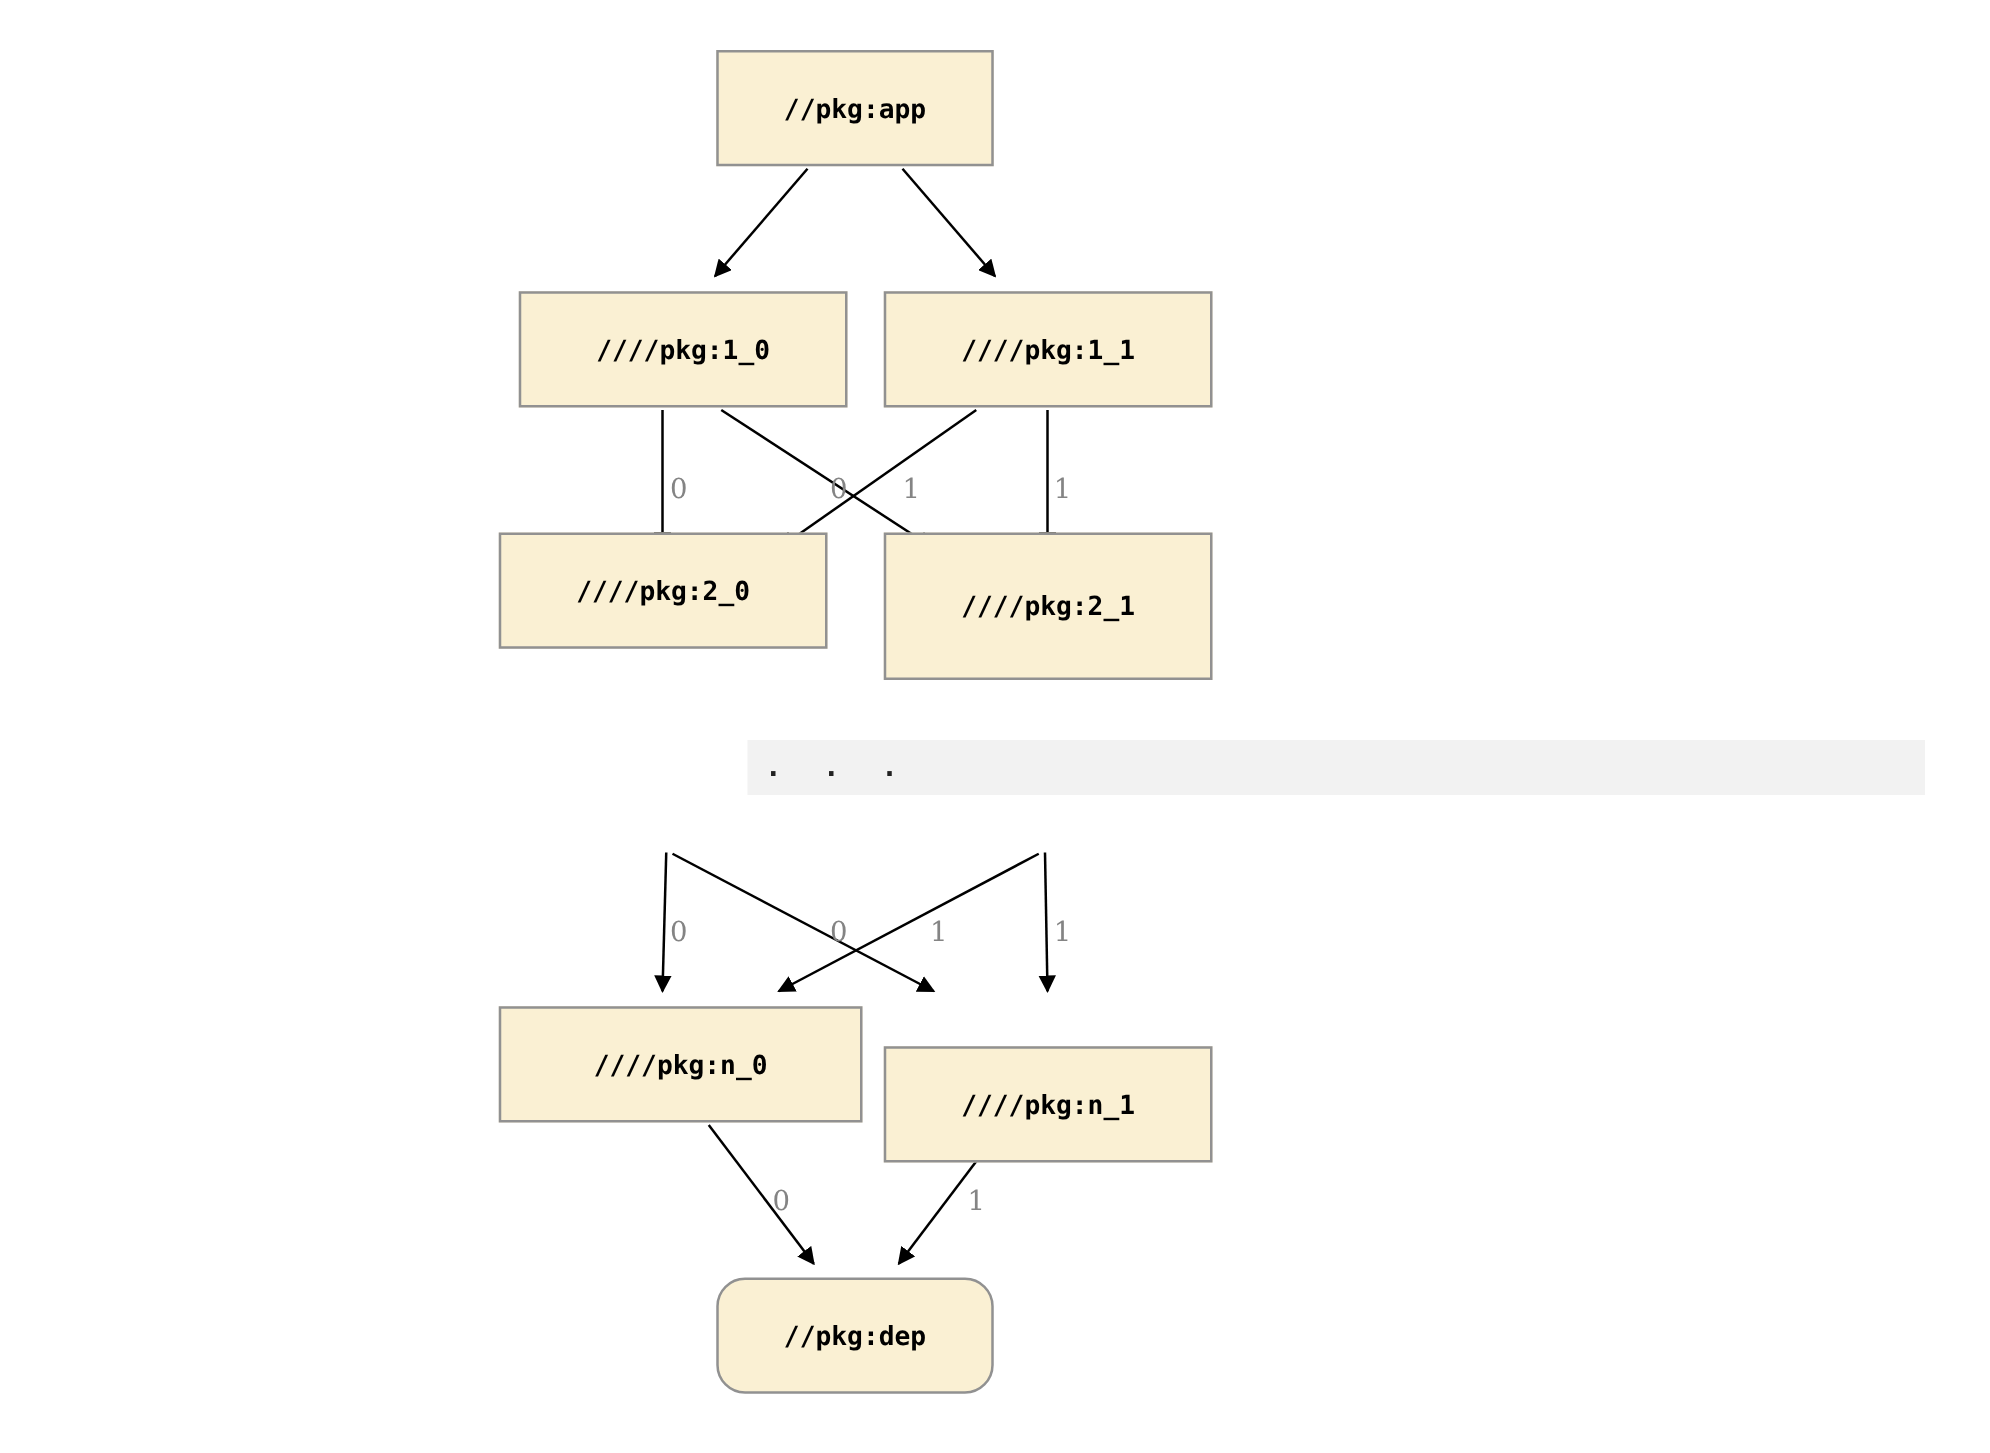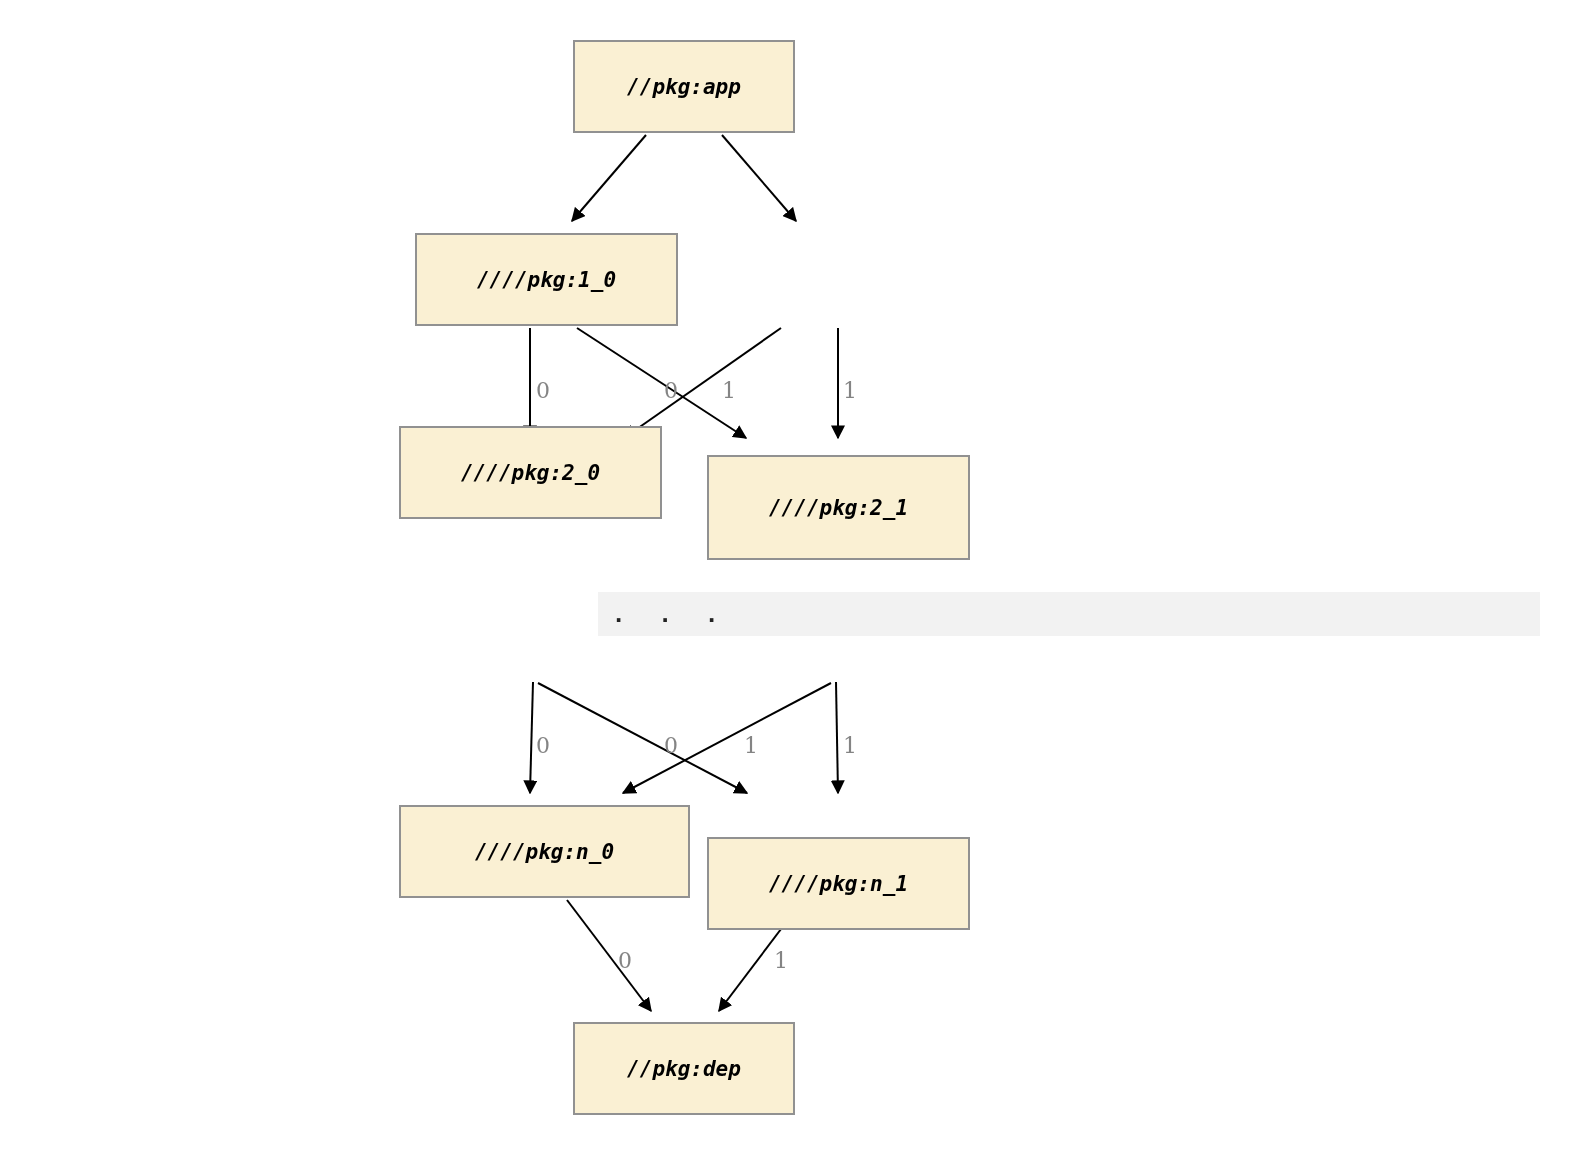--- a/index.html
+++ b/index.html
@@ -33,21 +33,20 @@
     fill: #848484;
   }
   .node {
     position: absolute;
     box-sizing: border-box;
     background: #faf0d3;
     border: 2px solid #919191;
     display: flex;
     align-items: center;
     justify-content: center;
-    font-style: italic;
   }
   .node-label {
     font-family: "DejaVu Sans Mono", monospace;
     font-weight: 700;
     font-size: 21px;
     color: #000000;
     white-space: pre;
   }
   .ellipsis-band {
     position: absolute;
@@ -66,24 +65,24 @@
     color: #222222;
     letter-spacing: 10px;
     padding-left: 14px;
     white-space: pre;
   }
   
   .pos-app  { left: 573px; top: 40px;   width: 222px; height: 93px; }
   .pos-1_0  { left: 415px; top: 233px;  width: 263px; height: 93px; }
   .pos-1_1  { left: 707px; top: 233px;  width: 263px; height: 93px; }
   .pos-2_0  { left: 399px; top: 426px;  width: 263px; height: 93px; }
-  .pos-2_1  { left: 707px; top: 455px;  width: 263px; height: 105px; }
+  .pos-2_1  { left: 707px; top: 426px;  width: 263px; height: 118px; }
   .pos-n_0  { left: 399px; top: 805px;  width: 291px; height: 93px; }
   .pos-n_1  { left: 707px; top: 805px;  width: 263px; height: 93px; margin-top: 32px; }
-  .pos-dep  { left: 573px; top: 1022px; width: 222px; height: 93px; }
+  .pos-dep  { left: 573px; top: 1022px; width: 222px; height: 93px; border-radius: 23px; }
 </style>
 </head>
 <body>
 
 <div class="canvas">
 
   <svg class="edges-layer" width="1592" height="1162" viewBox="0 0 1592 1162" xmlns="http://www.w3.org/2000/svg">
     <defs>
       <marker id="arrow" viewBox="0 0 10 10" refX="9" refY="5" markerWidth="7" markerHeight="7" orient="auto-start-reverse">
         <path d="M0,0 L10,5 L0,10 z" fill="#000000"></path>
@@ -121,20 +120,23 @@
   </svg>
 
   <div class="node pos-app">
     <span class="node-label">//pkg:app</span>
   </div>
 
   <div class="node pos-1_0">
     <span class="node-label">////pkg:1_0</span>
   </div>
 
+  <div class="node pos-1_1">
+    <span class="node-label">////pkg:1_1</span>
+  </div>
 
   <div class="node pos-2_0">
     <span class="node-label">////pkg:2_0</span>
   </div>
 
   <div class="node pos-2_1">
     <span class="node-label">////pkg:2_1</span>
   </div>
 
   <div class="ellipsis-band">

